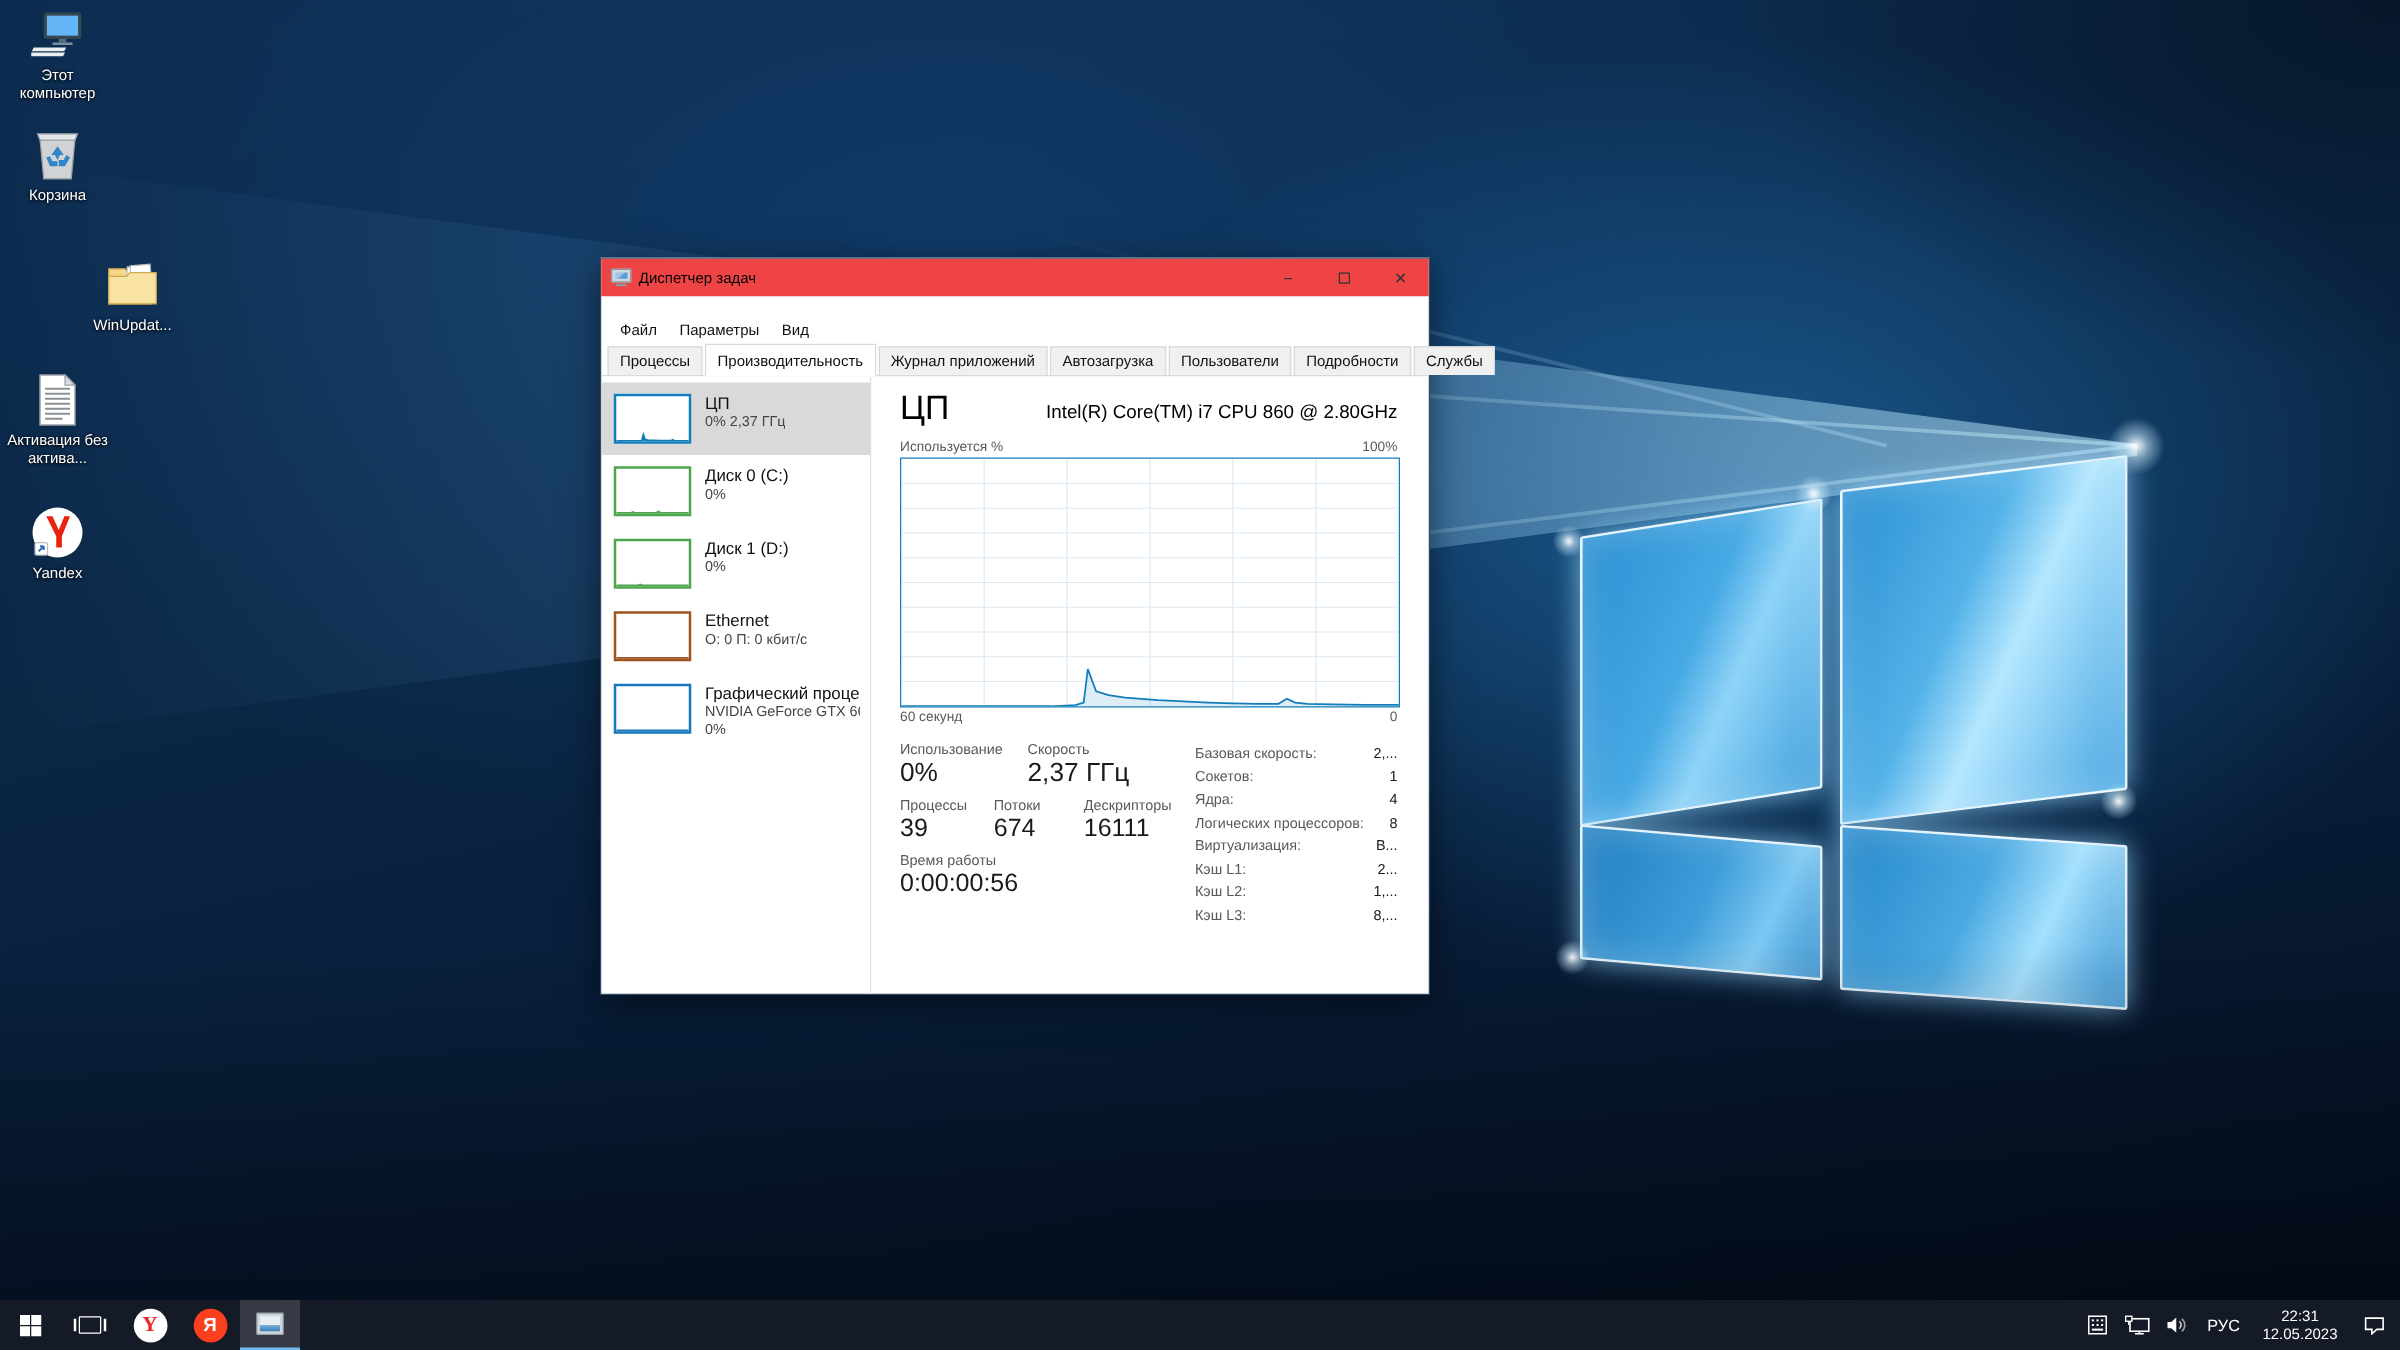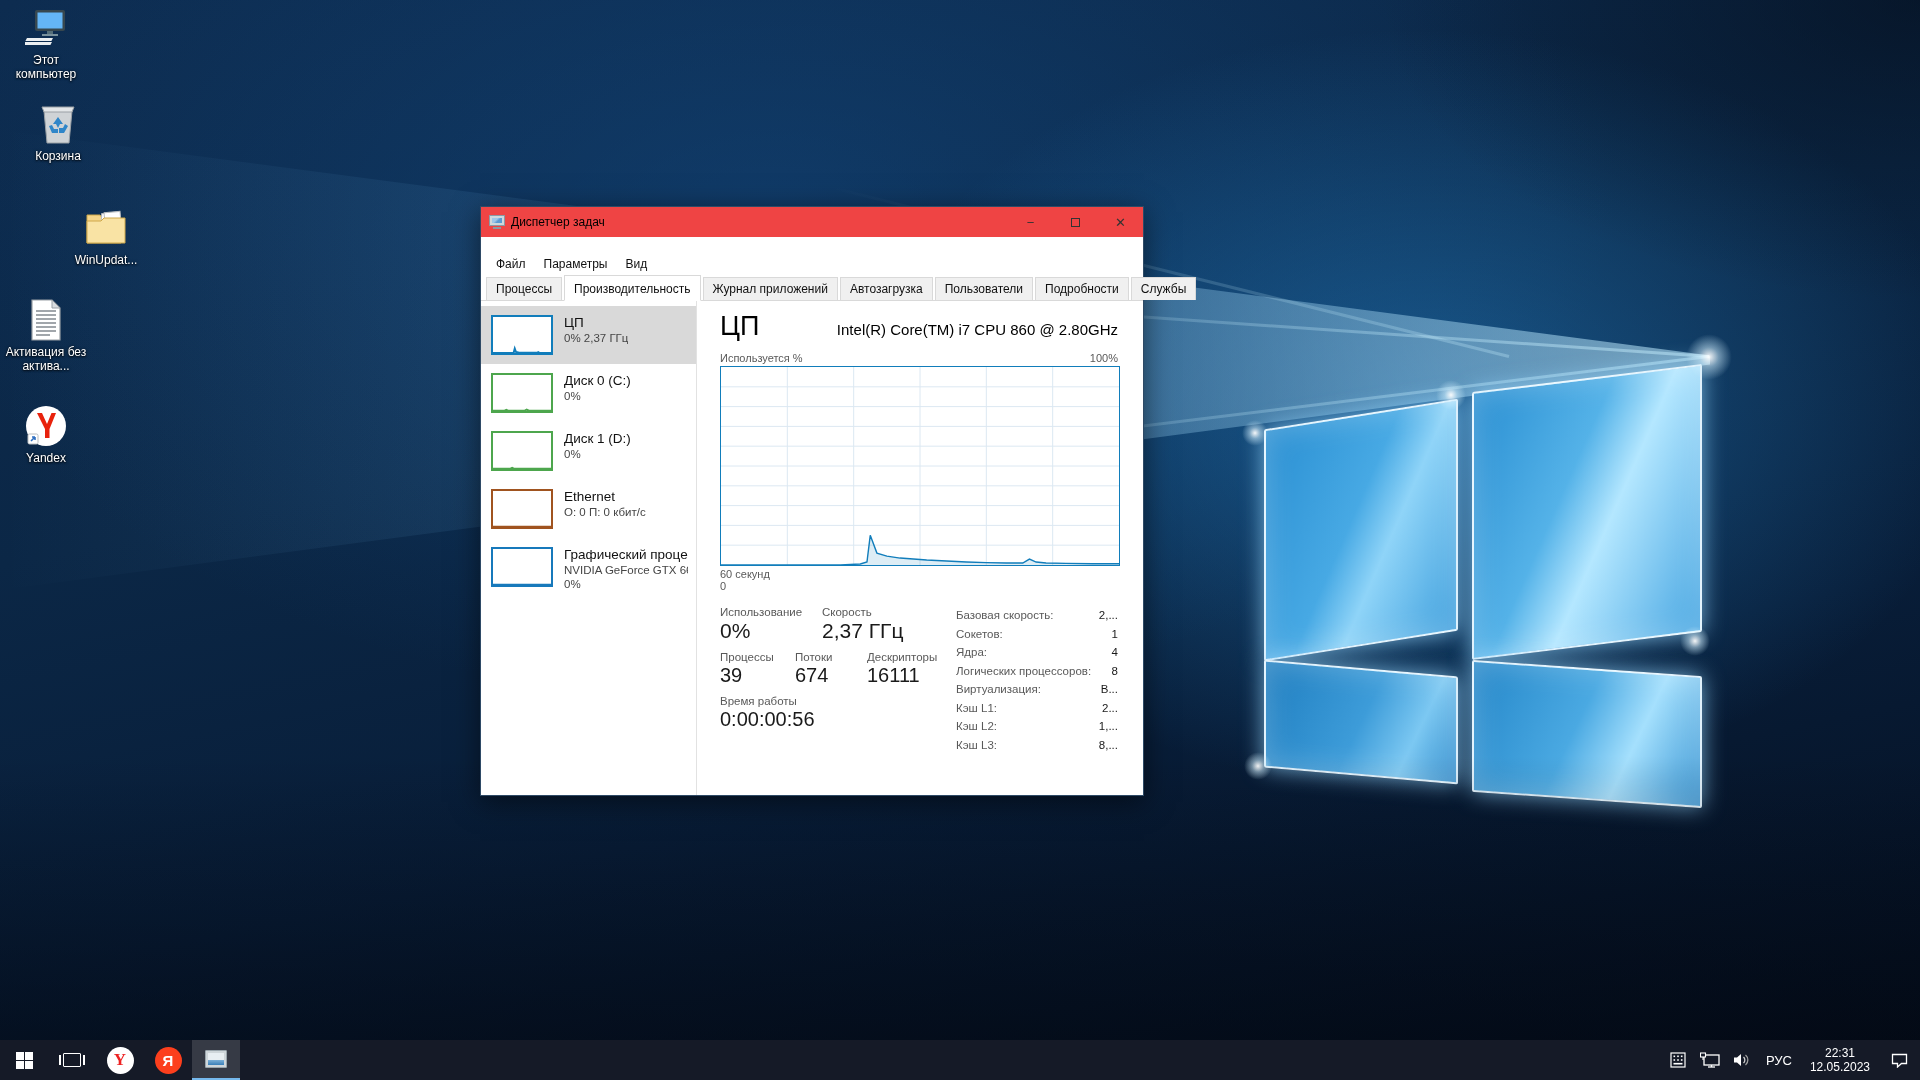--- a/index.html
+++ b/index.html
@@ -82,21 +82,21 @@
   .side-sub { font-size:11.5px; color:#454545; margin-top:2px; white-space:nowrap; overflow:hidden; }
 
   
   .mainpane { flex:1; padding:10px 25px 0 23px; min-width:0; }
   .m-header { display:flex; align-items:flex-end; justify-content:space-between; }
   .m-title { font-size:27px; font-weight:400; color:#000; }
   .m-cpuname { font-size:15px; color:#000; padding-bottom:4px; }
   .chart-top { display:flex; justify-content:space-between; font-size:11px; color:#595959; margin-top:10px; margin-bottom:2px; }
   .chart-box { position:relative; width:400px; height:200px; border:1px solid #117dbb; background:#fff; }
   .chart-box svg { display:block; width:100%; height:100%; }
-  .chart-bottom { display:flex; justify-content:space-between; font-size:11px; color:#595959; margin-top:2px;flex-direction:column; }
+  .chart-bottom { display:flex; justify-content:space-between; font-size:11px; color:#595959; margin-top:2px; }
   .stats-row { display:flex; margin-top:14px; }
   .stats-left { width:232px; flex:0 0 auto; }
   .sl-grid1 { display:grid; grid-template-columns:102px auto; }
   .sl-grid2 { display:grid; grid-template-columns:75px 72px auto; margin-top:8px; }
   .stat-lbl { font-size:11.5px; color:#595959; white-space:nowrap; }
   .stat-val { font-size:21px; color:#1a1a1a; margin-top:1px; white-space:nowrap; }
   .stat-val.sm { font-size:20px; }
   .uptime { margin-top:8px; }
   .details { flex:1; padding-left:4px; }
   .det-row { display:flex; justify-content:space-between; font-size:11.5px; line-height:18.5px; }
@@ -165,21 +165,21 @@
           <rect x="22" y="23" width="6" height="3" fill="#546e7a"></rect>
           <rect x="17" y="26" width="16" height="2" fill="#78909c"></rect>
           <g fill="#eceff1">
               <rect x="2" y="30" width="26" height="3" transform="skewX(-28)" transform-origin="2 30"></rect>
               <rect x="0" y="34" width="27" height="3" transform="skewX(-28)" transform-origin="0 34"></rect>
             </g>
         </svg>
       </div>
       <div class="lbl">Этот компьютер</div>
     </div>
-    <div class="desk-icon" style="position: absolute; top: 96px; left: 12px;">
+    <div class="desk-icon" style="position: absolute; top: 96px; left: 0px;">
       <div class="ig">
         <svg width="34" height="42" viewBox="0 0 34 42">
           <polygon points="3,8 31,8 28,40 6,40" fill="#cfd3d6" stroke="#9aa0a5" stroke-width="1"></polygon>
           <polygon points="1,4 33,4 31,9 3,9" fill="#e3e6e8" stroke="#9aa0a5" stroke-width="1"></polygon>
           <g fill="#2f86c9">
             <path d="M17 14 l5 7 h-3 l-2 4 -2-4 h-3 z"></path>
             <path d="M11 30 l-3-7 3-1 2 4 4 0 0 4 z"></path>
             <path d="M23 30 l4-7 -3-2 -2 4 -4 0 0 5 z"></path>
           </g>
         </svg>

